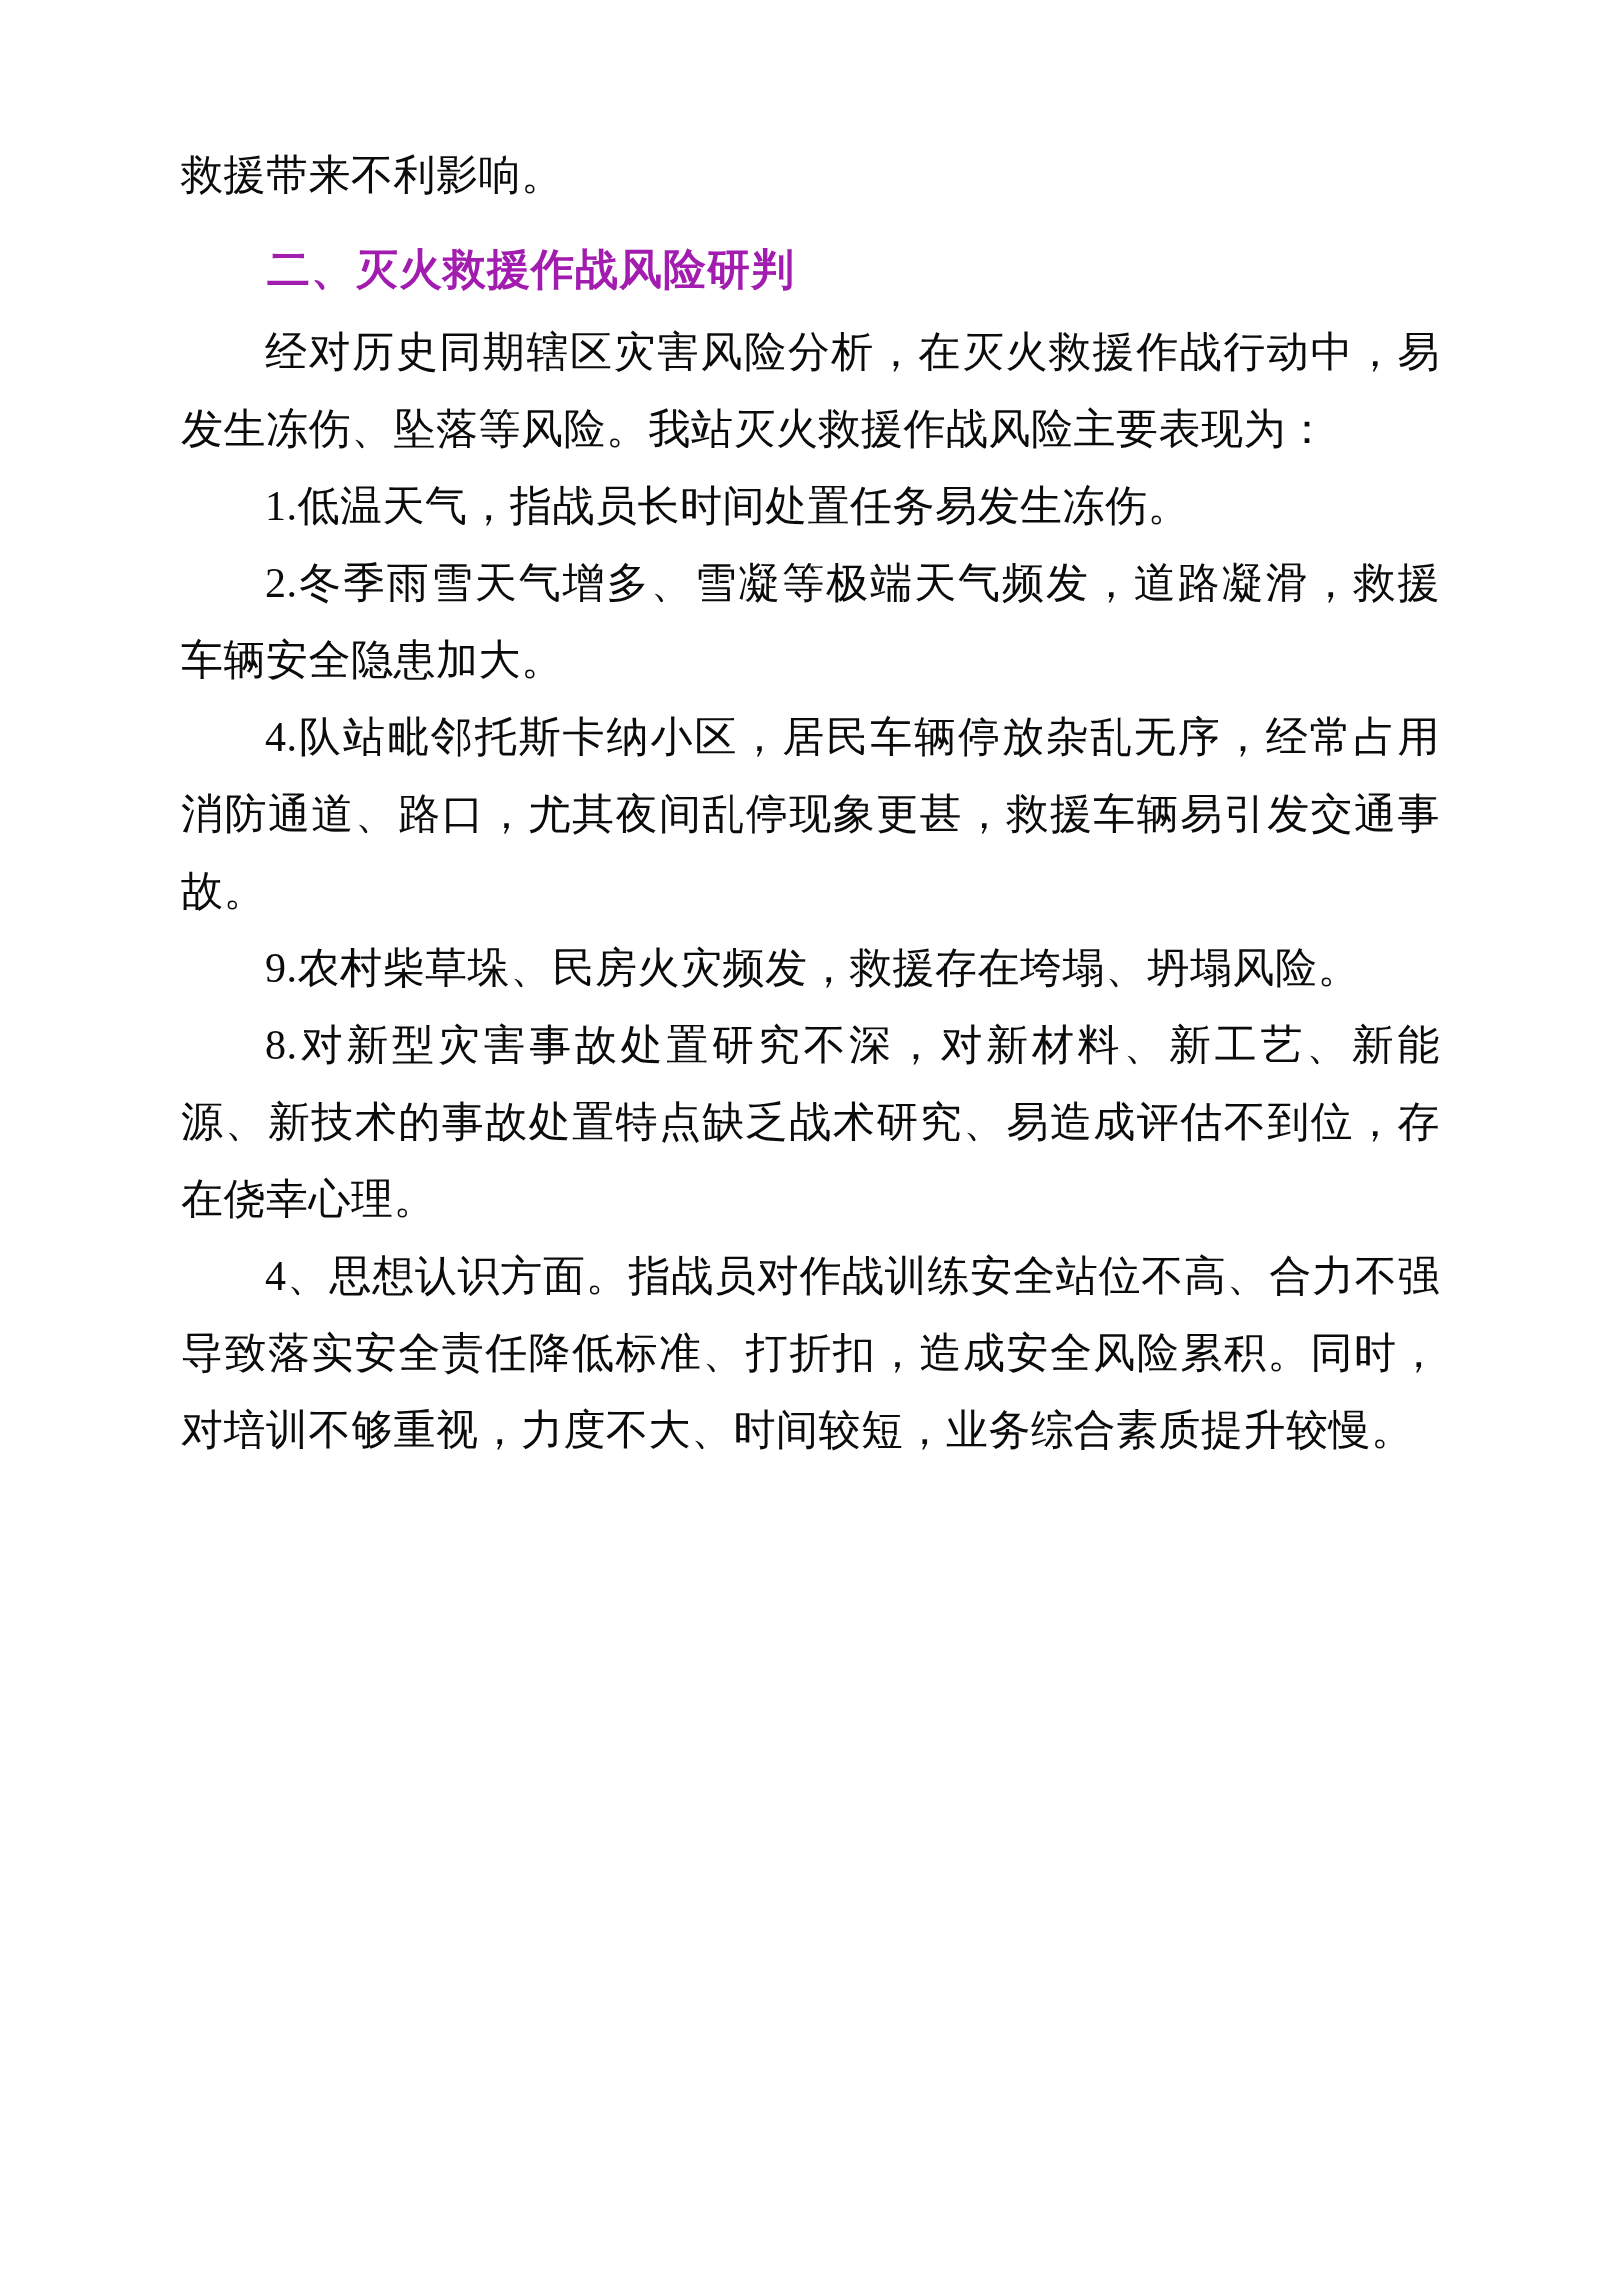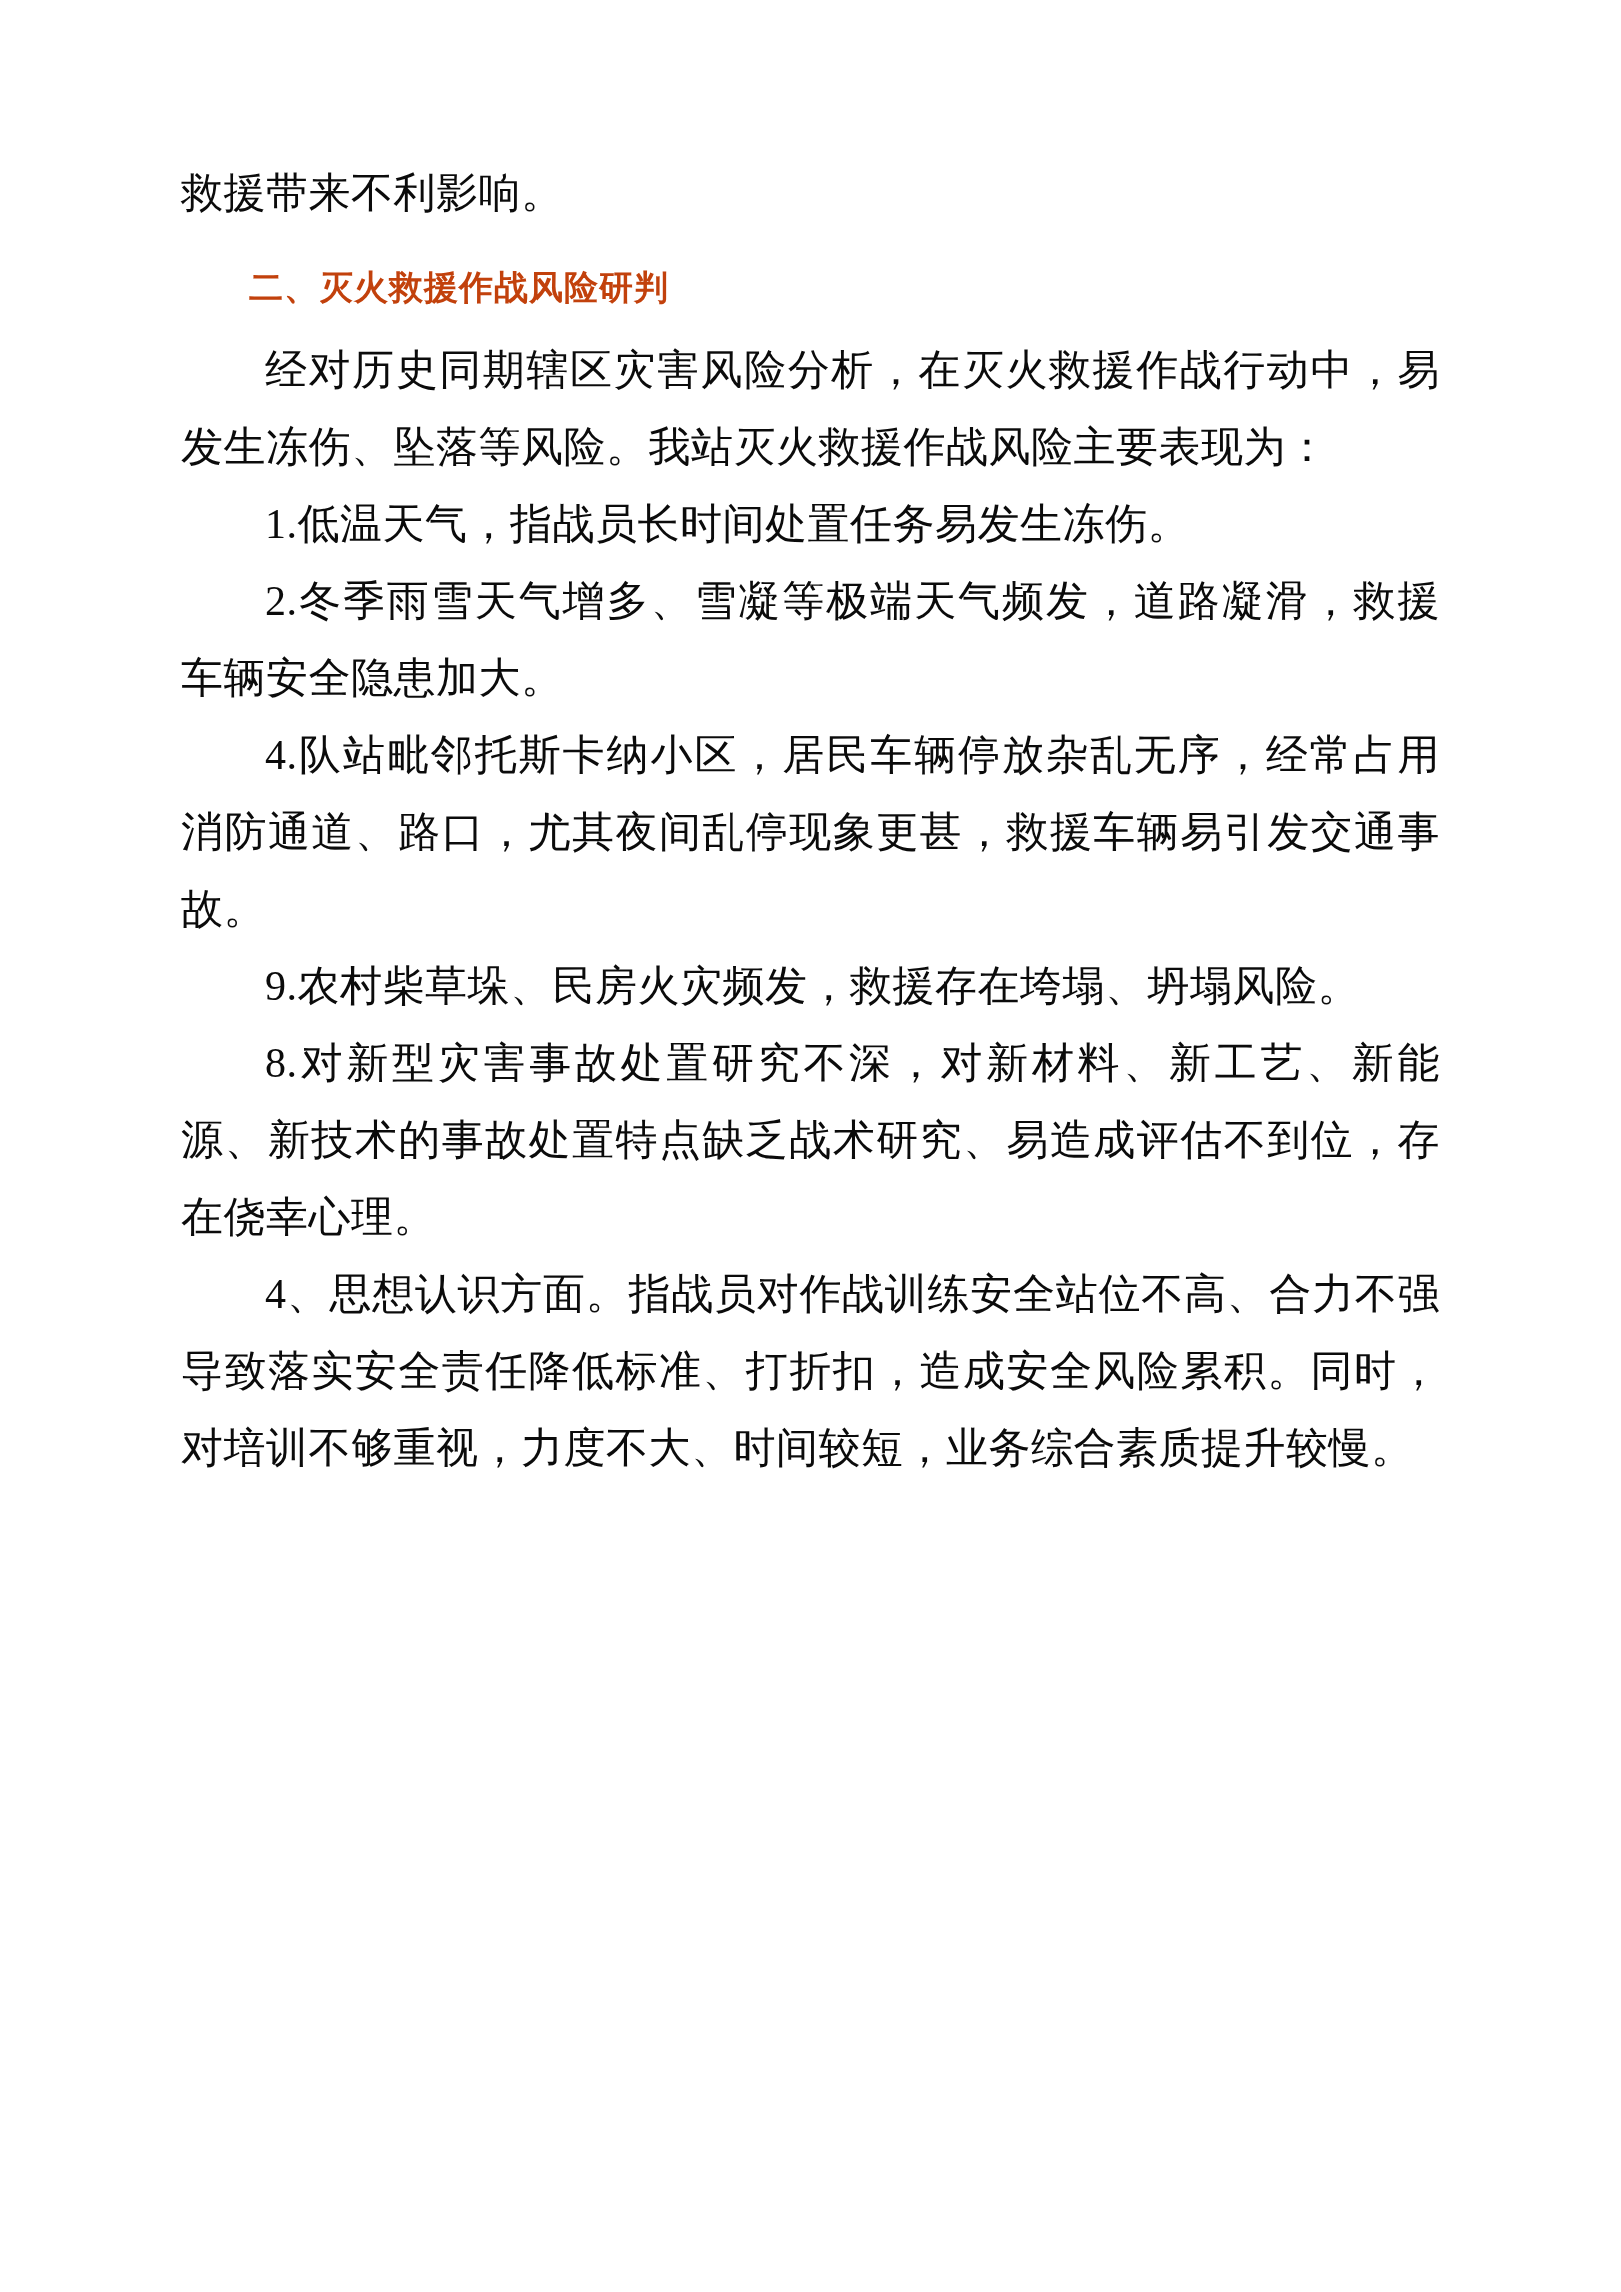--- a/index.html
+++ b/index.html
@@ -5,21 +5,21 @@
   html, body {
     margin: 0;
     padding: 0;
     background: #ffffff;
   }
   .page {
     position: relative;
     width: 1621px;
     height: 2013px;
     background: #ffffff;
-    margin: 18px auto;
+    margin: 0 auto;
     overflow: hidden;
     box-sizing: border-box;
   }
   .content {
     position: absolute;
     left: 181px;
     top: 137px;
     width: 1259px;
   }
   .para {
@@ -31,24 +31,24 @@
     text-justify: inter-ideograph;
     margin: 0 0 0 0;
     letter-spacing: 0.5px;
     -webkit-font-smoothing: antialiased;
   }
   .para.indent {
     text-indent: 2em;
   }
   .heading {
     font-family: "Liberation Sans", "DejaVu Sans", sans-serif;
-    font-size: 34px;
+    font-size: 43px;
     font-weight: 700;
     line-height: 90px;
-    color: #c2410c;
+    color: #a21caf;
     text-indent: 2em;
     margin: 0;
     letter-spacing: 1px;
   }
   .spacer-sm { height: 9.8px; }
   .page-number {
     position: absolute;
     left: 181px;
     top: 2041px;
     font-family: "Liberation Serif", "DejaVu Serif", serif;

